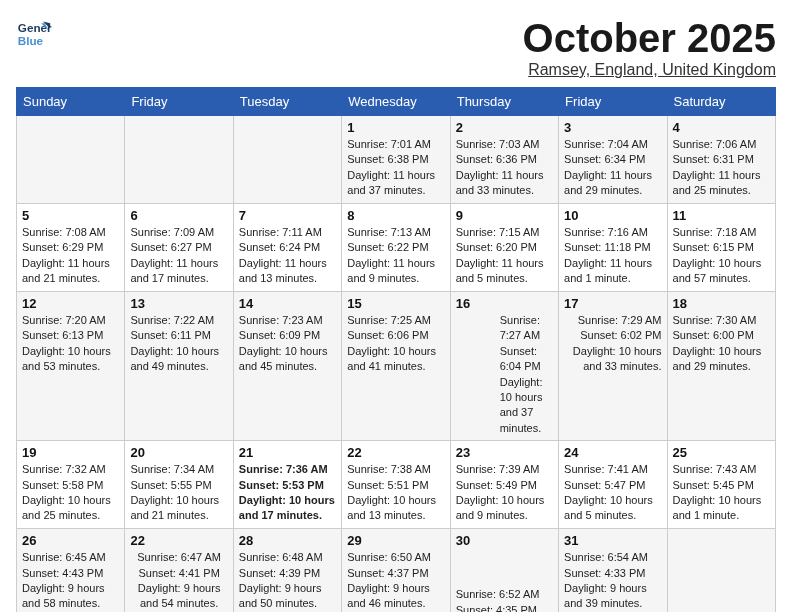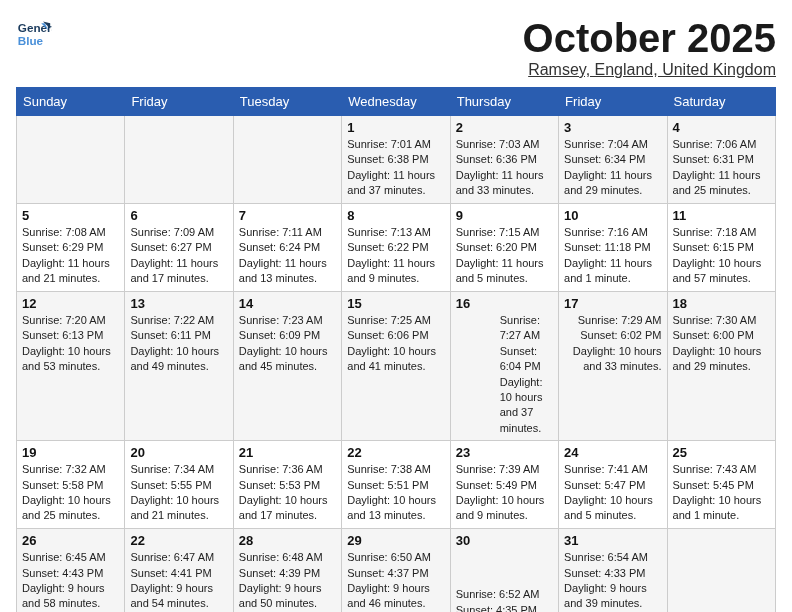--- a/index.html
+++ b/index.html
@@ -253,21 +253,21 @@
         </td>
         <td>
           <div class="day-num">20</div>
           <div class="day-info" style="white-space: pre-line;">Sunrise: 7:34 AM
 Sunset: 5:55 PM
 Daylight: 10 hours
 and 21 minutes.</div>
         </td>
         <td>
           <div class="day-num">21</div>
-          <div class="day-info" style="white-space: pre-line;">Sunrise: 7:36 AM
+          <div class="day-info" style="white-space: pre-line; font-weight: bold;">Sunrise: 7:36 AM
 Sunset: 5:53 PM
 Daylight: 10 hours
 and 17 minutes.</div>
         </td>
         <td>
           <div class="day-num">22</div>
           <div class="day-info" style="white-space: pre-line;">Sunrise: 7:38 AM
 Sunset: 5:51 PM
 Daylight: 10 hours
 and 13 minutes.</div>
@@ -297,21 +297,21 @@
       <tr>
         <td>
           <div class="day-num">26</div>
           <div class="day-info" style="white-space: pre-line;">Sunrise: 6:45 AM
 Sunset: 4:43 PM
 Daylight: 9 hours
 and 58 minutes.</div>
         </td>
         <td>
           <div class="day-num">22</div>
-          <div class="day-info" style="white-space: pre-line;">Sunrise: 6:47 AM
+          <div class="day-info" style="white-space: pre-line; text-align: center;">Sunrise: 6:47 AM
 Sunset: 4:41 PM
 Daylight: 9 hours
 and 54 minutes.</div>
         </td>
         <td>
           <div class="day-num">28</div>
           <div class="day-info" style="white-space: pre-line;">Sunrise: 6:48 AM
 Sunset: 4:39 PM
 Daylight: 9 hours
 and 50 minutes.</div>

